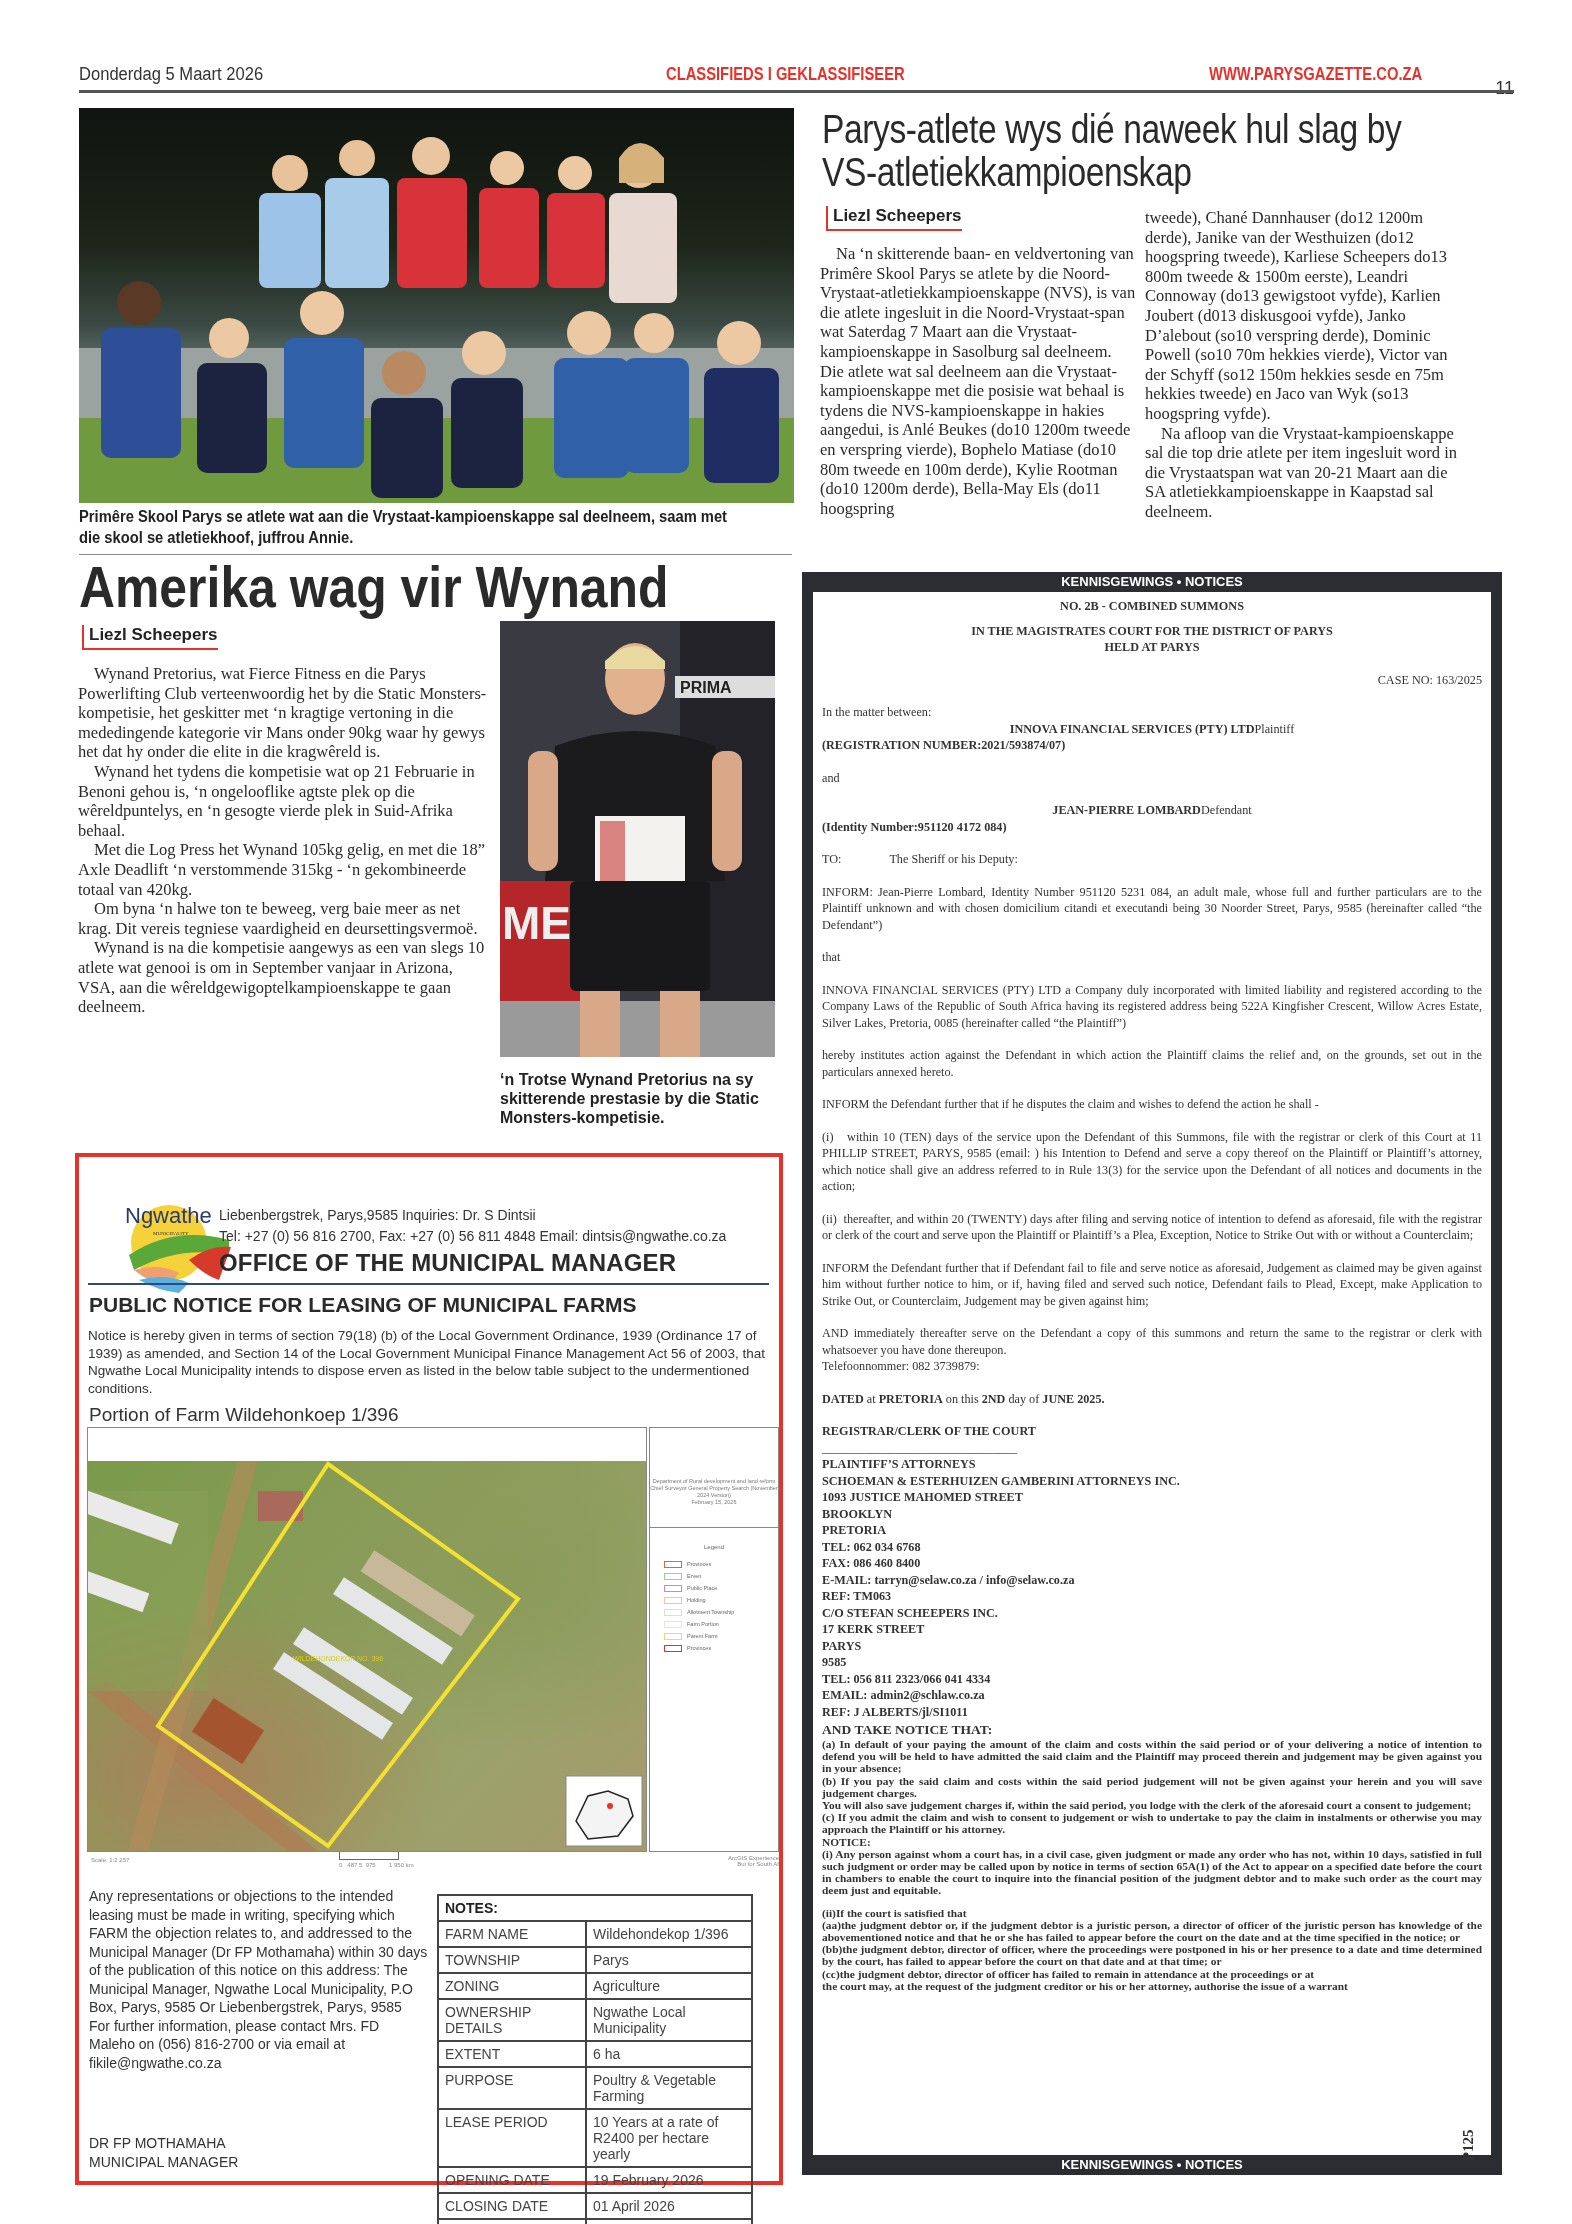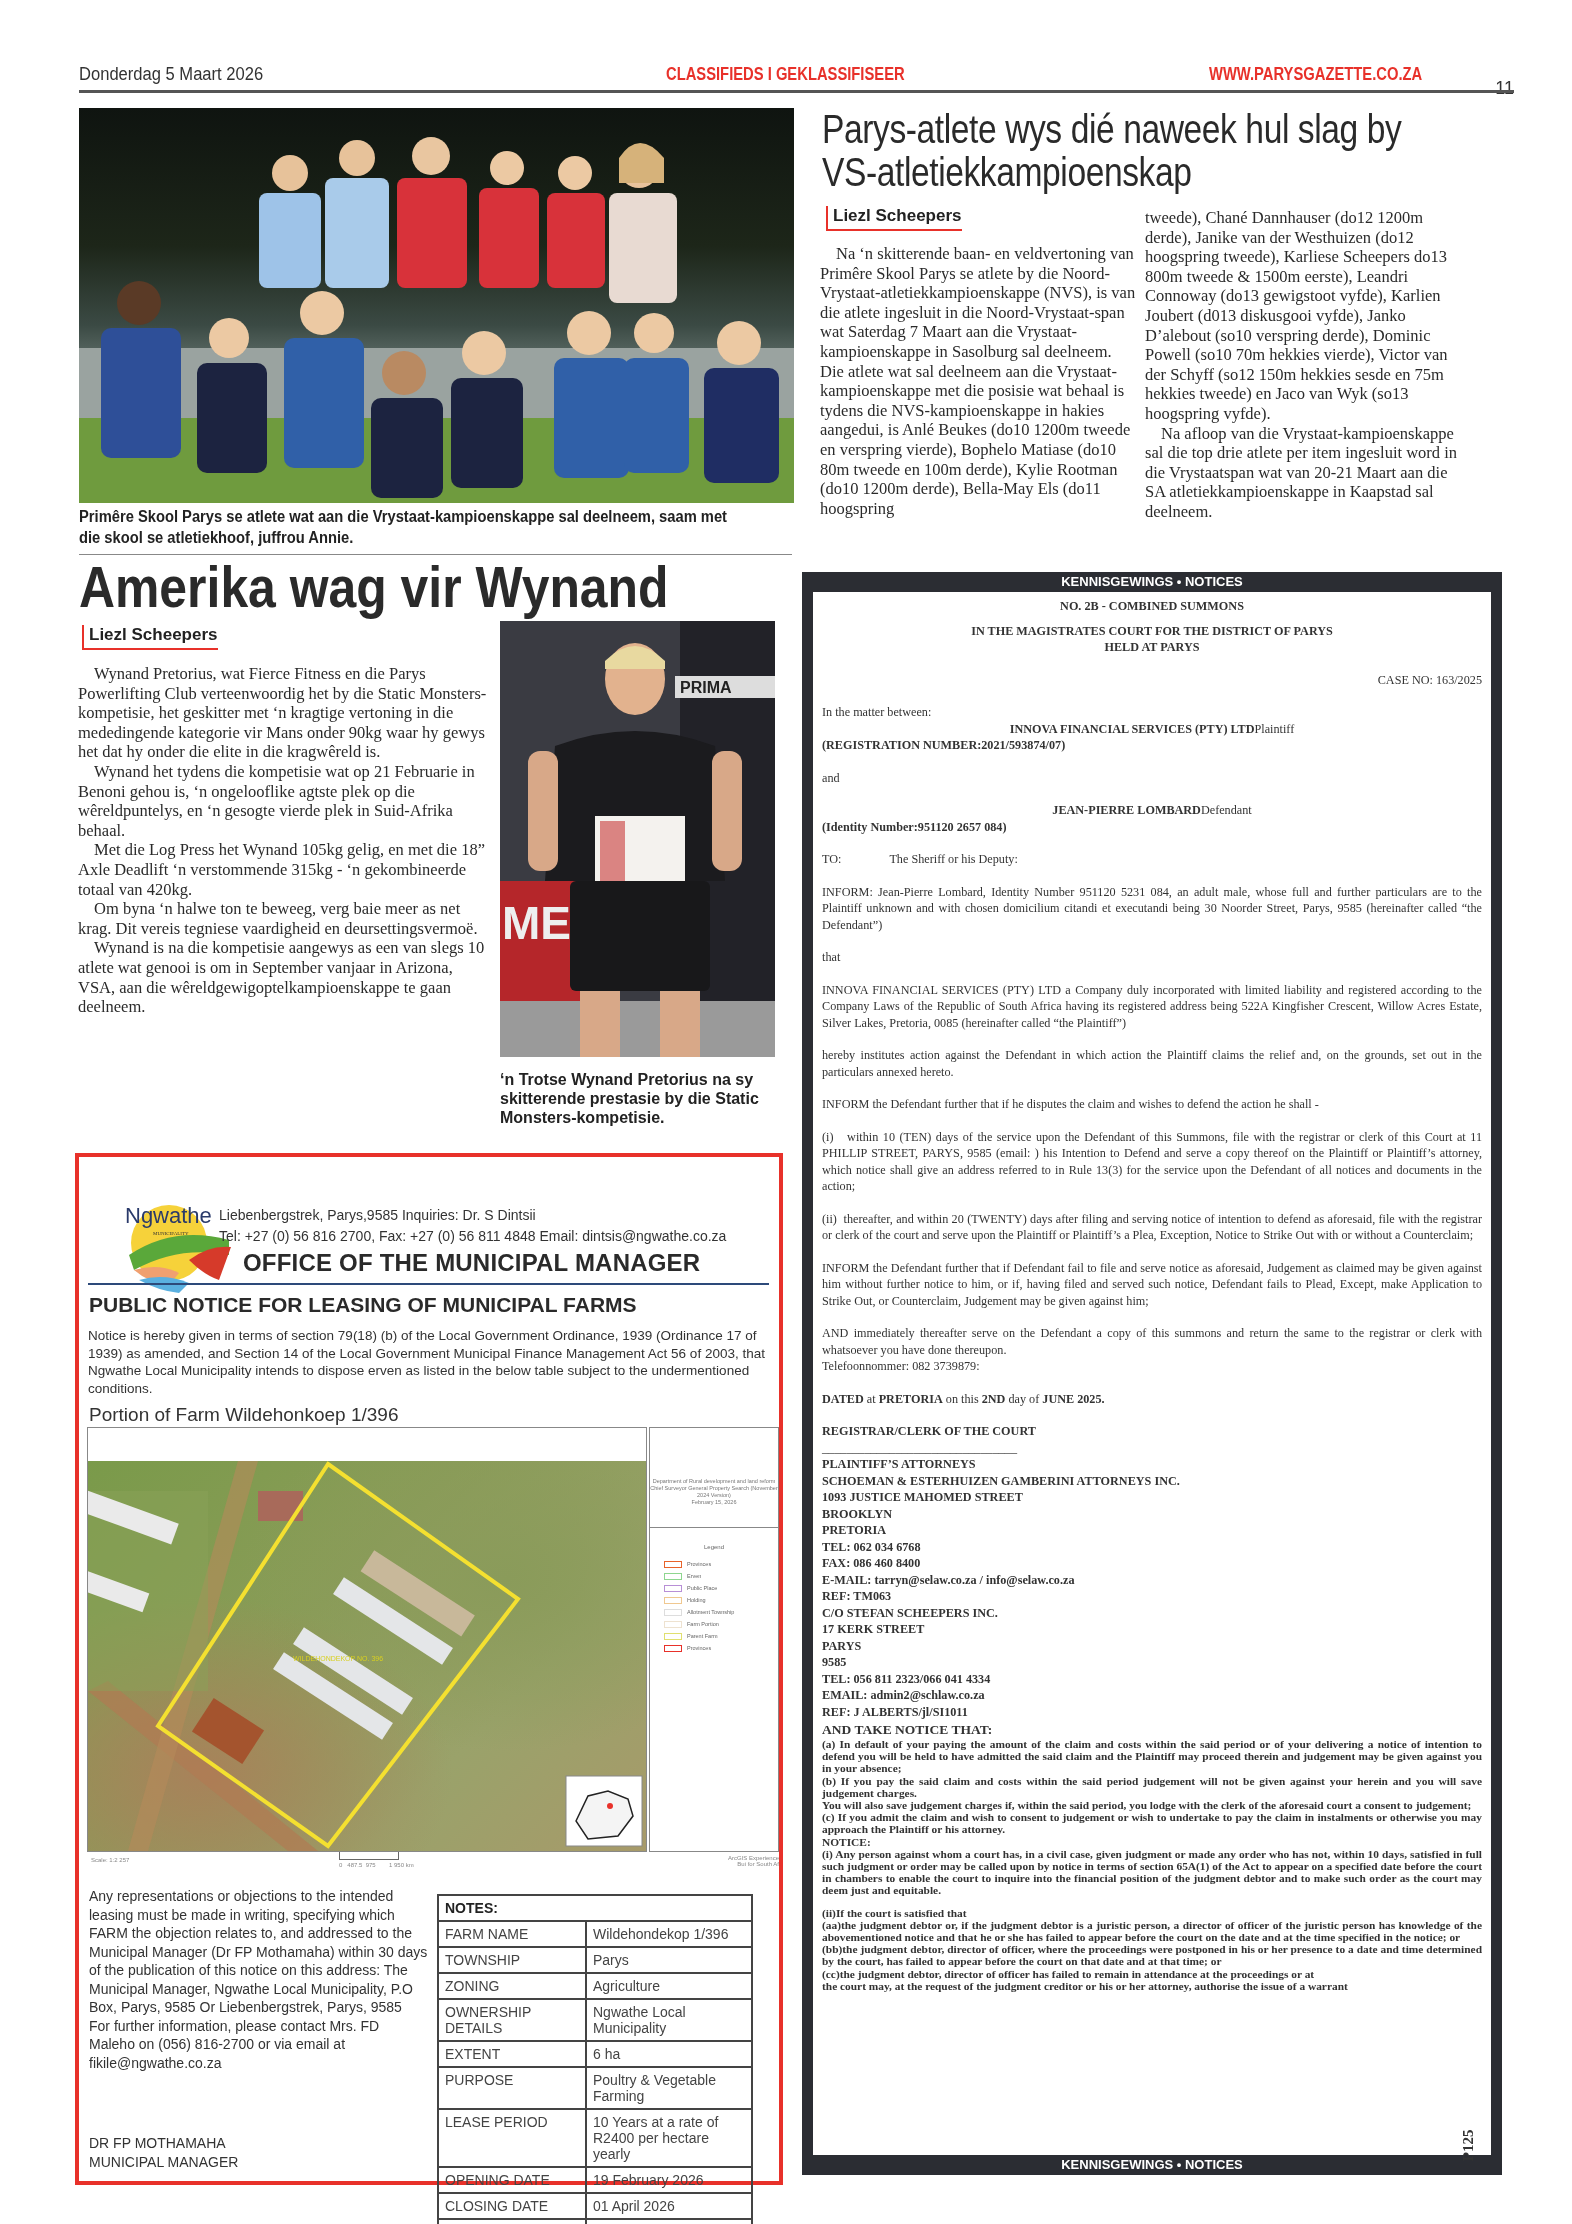--- a/index.html
+++ b/index.html
@@ -30,21 +30,21 @@
   
   .art2-headline { position: absolute; left: 79px; top: 556px; width: 700px; font-family: "Liberation Sans", sans-serif; font-weight: bold; font-size: 58px; line-height: 62px; color: #2a2a2a; transform: scaleX(0.86); transform-origin: left; }
   .photo-wynand { position: absolute; left: 500px; top: 621px; width: 275px; height: 436px; overflow: hidden;
     background: linear-gradient(180deg, #2f2f35 0%, #555 30%, #3a2a2a 60%, #222 100%); }
   .photo-caption-2 { position: absolute; left: 500px; top: 1070px; width: 280px; font-family: "Liberation Sans", sans-serif; font-weight: bold; font-size: 16px; line-height: 19px; color: #222; }
 
   
   .muni-ad { position: absolute; left: 75px; top: 1153px; width: 708px; height: 1032px; border: 4px solid #e8312a; background: #fff; }
   .muni-ad .logo { position: absolute; left: 12px; top: 28px; width: 118px; height: 110px; margin-left: 28px; }
   .muni-ad .contact { position: absolute; left: 140px; top: 48px; font-family: "Liberation Sans", sans-serif; font-size: 14px; line-height: 21px; color: #333; }
-  .muni-ad .office { position: absolute; left: 140px; top: 92px; font-family: "Liberation Sans", sans-serif; font-weight: bold; font-size: 24px; color: #2a2a2a; letter-spacing: 0.2px; margin-left: 24px; }
+  .muni-ad .office { position: absolute; left: 140px; top: 92px; font-family: "Liberation Sans", sans-serif; font-weight: bold; font-size: 24px; color: #2a2a2a; letter-spacing: 0.2px; }
   .muni-ad .bluerule { position: absolute; left: 9px; right: 10px; top: 126px; height: 2px; background: #2d4a7a; }
   .muni-ad .public { position: absolute; left: 10px; top: 136px; font-family: "Liberation Sans", sans-serif; font-weight: bold; font-size: 21px; color: #2a2a2a; }
   .muni-ad .intro { position: absolute; left: 9px; top: 170px; width: 680px; font-family: "Liberation Sans", sans-serif; font-size: 13.5px; line-height: 17.5px; color: #333; }
   .muni-ad .portion { position: absolute; left: 10px; top: 247px; font-family: "Liberation Sans", sans-serif; font-size: 19px; color: #333; }
 
   .map-frame { position: absolute; left: 8px; top: 270px; width: 560px; height: 425px; border: 1px solid #888; background: #fff; }
   .map-frame .map-title { height: 32px; line-height: 32px; text-align: center; font-family: "Liberation Sans", sans-serif; font-size: 14px; color: #333; border-bottom: 1px solid #888; }
   .map-frame .sat { position: absolute; left: 0; top: 33px; width: 558px; height: 390px; overflow: hidden;
     background:
       radial-gradient(ellipse at 75% 30%, #8a9b5a 0%, transparent 45%),
@@ -344,21 +344,21 @@
         <span>Plaintiff</span>
       </div>
     <div class="bold">(REGISTRATION NUMBER:2021/593874/07)</div>
     <div class="gap"></div>
     <div>and</div>
     <div class="gap"></div>
     <div class="row">
         <span class="bold">JEAN-PIERRE LOMBARD</span>
         <span>Defendant</span>
       </div>
-    <div class="bold">(Identity Number:951120 2657 084)</div>
+    <div class="bold">(Identity Number:951120 4172 084)</div>
     <div class="gap"></div>
     <div><span>TO:</span><span style="display:inline-block; width:48px"></span><span>The Sheriff or his Deputy:</span></div>
     <div class="gap"></div>
     <div class="just">INFORM: Jean-Pierre Lombard, Identity Number 951120 5231 084, an adult male, whose full and further particulars are to the Plaintiff unknown and with chosen domicilium citandi et executandi being 30 Noorder Street, Parys, 9585 (hereinafter called “the Defendant”)</div>
     <div class="gap"></div>
     <div>that</div>
     <div class="gap"></div>
     <div class="just">INNOVA FINANCIAL SERVICES (PTY) LTD a Company duly incorporated with limited liability and registered according to the Company Laws of the Republic of South Africa having its registered address being 522A Kingfisher Crescent, Willow Acres Estate, Silver Lakes, Pretoria, 0085 (hereinafter called “the Plaintiff”)</div>
     <div class="gap"></div>
     <div class="just">hereby institutes action against the Defendant in which action the Plaintiff claims the relief and, on the grounds, set out in the particulars annexed hereto.</div>

